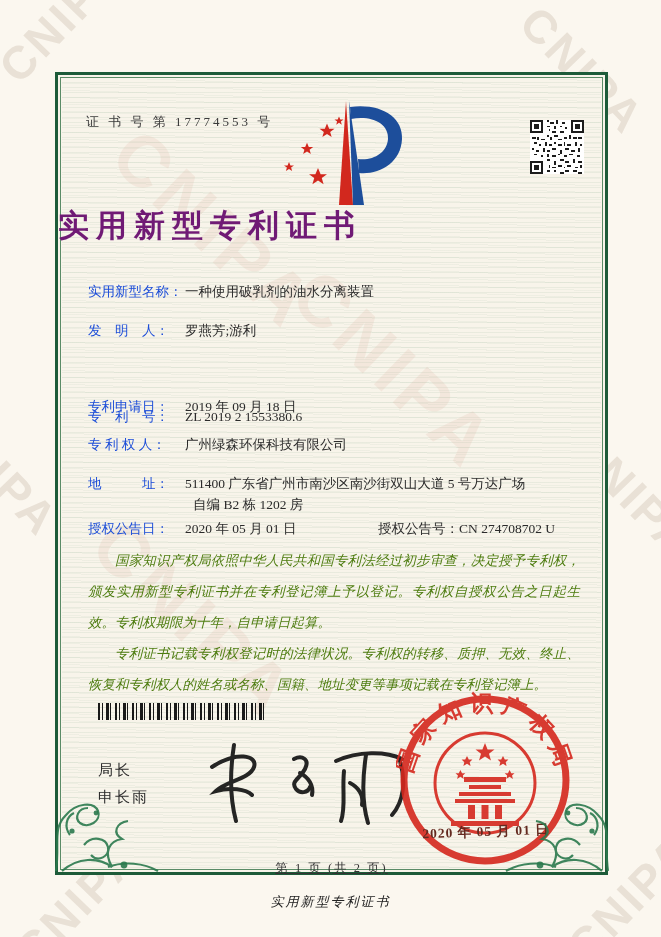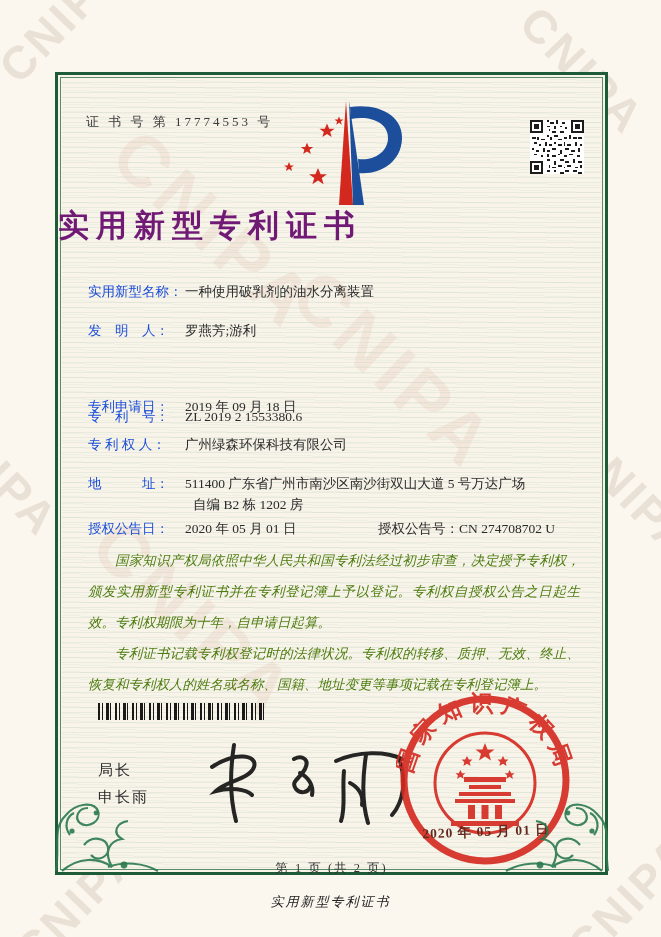--- a/index.html
+++ b/index.html
@@ -81,21 +81,21 @@
   .issuer-name{position:absolute;left:40px;top:713px;font-size:15px;letter-spacing:2px;}
   .signature{position:absolute;left:138px;top:658px;width:224px;height:96px;}
   .seal{position:absolute;left:338px;top:616px;width:178px;height:178px;}
   .seal-date{
     position:absolute;left:348px;top:748px;width:160px;text-align:center;
     font-size:13.5px;font-weight:700;color:#63291f;transform:rotate(-2deg);
     letter-spacing:1px;
   }
   .page-indicator{
     position:absolute;left:0;top:785px;width:100%;text-align:center;
-    font-size:12.5px;letter-spacing:2px;color:#333;
+    font-size:12.5px;letter-spacing:2px;color:#333;text-decoration:underline;
   }
   .ornament{position:absolute;width:132px;height:92px;}
   .orn-left{left:-8px;top:708px;}
   .orn-right{left:424px;top:708px;transform:scaleX(-1);}
 
   .continuation{
     position:absolute;left:0;top:893px;width:100%;text-align:center;
     font-size:13px;letter-spacing:2px;font-style:italic;color:#222;
   }
 </style>

